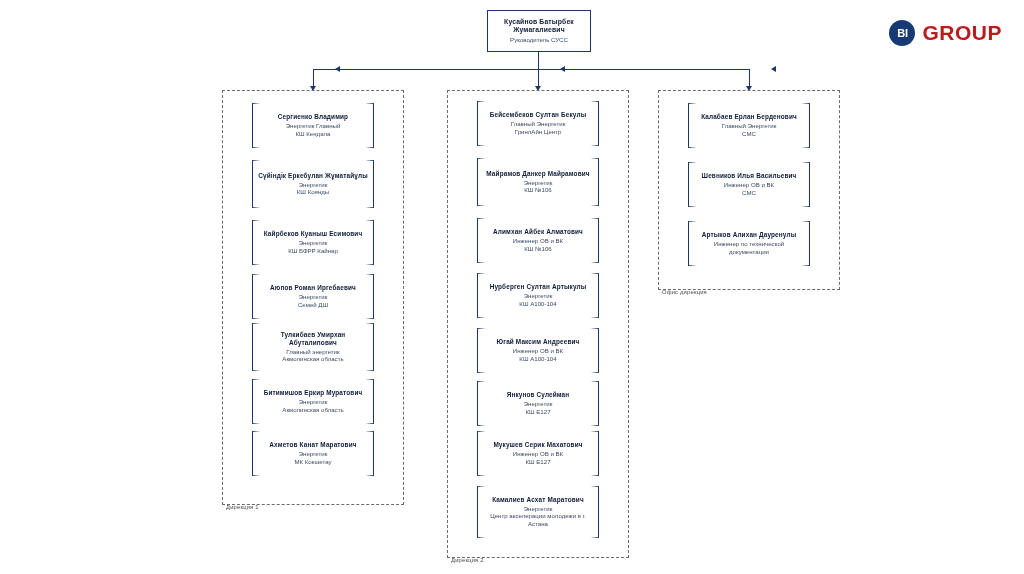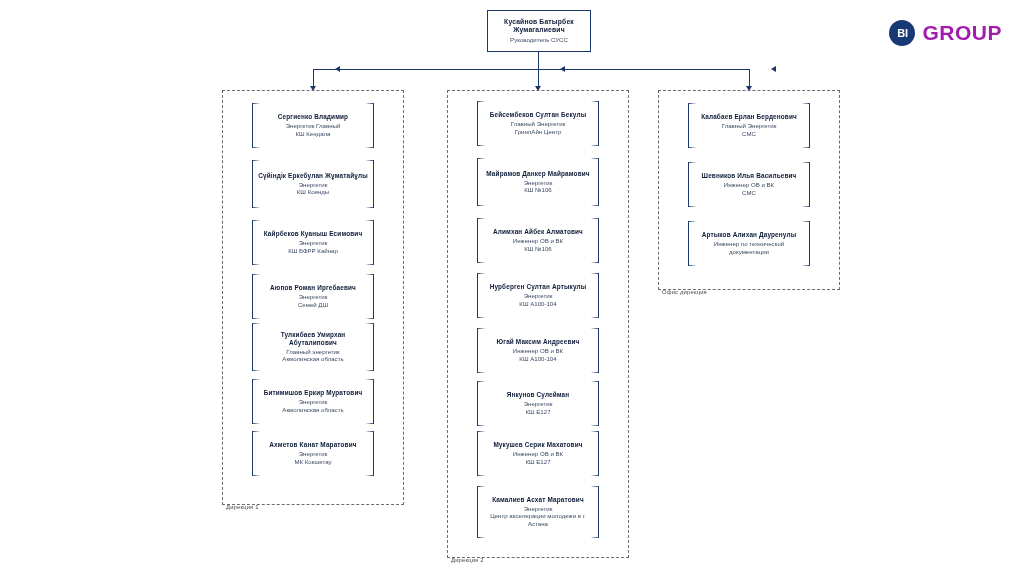--- a/index.html
+++ b/index.html
@@ -18,21 +18,21 @@
     display: flex; align-items: center; gap: 7px;
   }
   .logo-mark {
     width: 26px; height: 26px; border-radius: 50%;
     background: #173a74;
     color: #ffffff;
     font-size: 11px; font-weight: bold; letter-spacing: -0.3px;
     display: flex; align-items: center; justify-content: center;
   }
   .logo-text {
-    font-size: 21px; font-weight: bold; color: #a21caf;
+    font-size: 21px; font-weight: bold; color: #b91c1c;
     letter-spacing: 0.5px;
   }
 
   
   .node {
     position: absolute;
     background: #ffffff;
     border: 1.4px solid #1b3668;
     clip-path: polygon(0 0, 50% 7px, 100% 0, 100% 100%, 50% calc(100% - 7px), 0 100%);
     display: flex; flex-direction: column;

